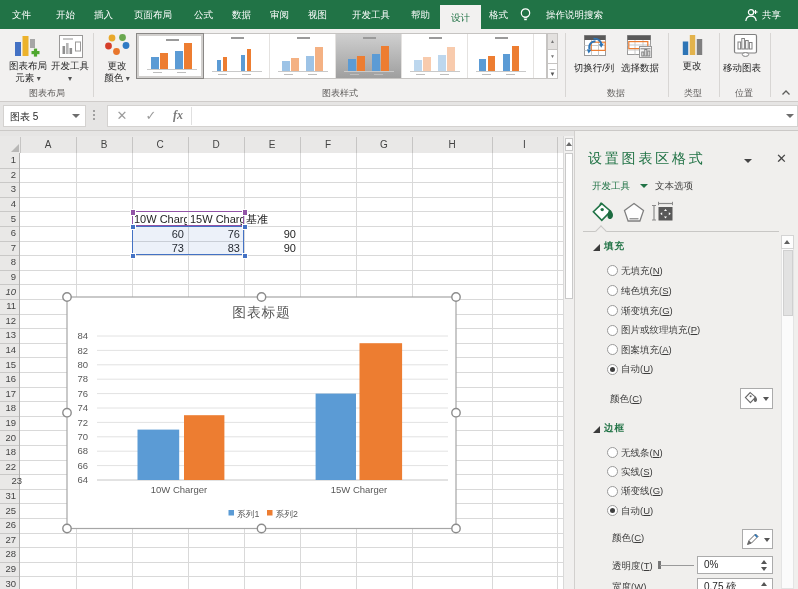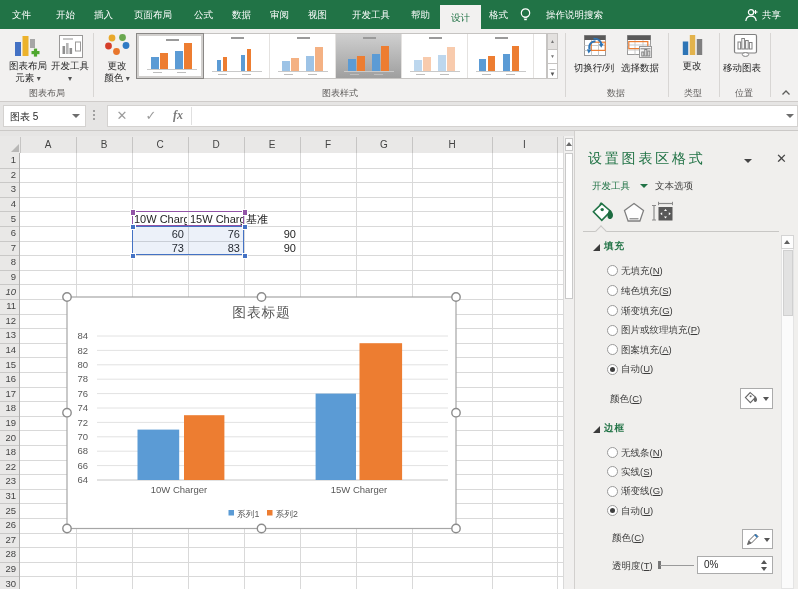--- a/index.html
+++ b/index.html
@@ -311,21 +311,21 @@
 <div class="rn" style="top:402.4px;">18</div>
 <div class="a" style="left:0;top:415.8px;width:19px;height:1px;background:#c9c8c7;"></div>
 <div class="rn" style="top:417.0px;">19</div>
 <div class="a" style="left:0;top:430.4px;width:19px;height:1px;background:#c9c8c7;"></div>
 <div class="rn" style="top:431.6px;">20</div>
 <div class="a" style="left:0;top:445.0px;width:19px;height:1px;background:#c9c8c7;"></div>
 <div class="rn" style="top:446.2px;">18</div>
 <div class="a" style="left:0;top:459.6px;width:19px;height:1px;background:#c9c8c7;"></div>
 <div class="rn" style="top:460.8px;">22</div>
 <div class="a" style="left:0;top:474.2px;width:19px;height:1px;background:#c9c8c7;"></div>
-<div class="rn" style="top:475.4px;">23</div>
+<div class="rn" style="top:475.4px;margin-left:6px;">23</div>
 <div class="a" style="left:0;top:488.8px;width:19px;height:1px;background:#c9c8c7;"></div>
 <div class="rn" style="top:490.0px;">31</div>
 <div class="a" style="left:0;top:503.4px;width:19px;height:1px;background:#c9c8c7;"></div>
 <div class="rn" style="top:504.6px;">25</div>
 <div class="a" style="left:0;top:518.0px;width:19px;height:1px;background:#c9c8c7;"></div>
 <div class="rn" style="top:519.2px;">26</div>
 <div class="a" style="left:0;top:532.6px;width:19px;height:1px;background:#c9c8c7;"></div>
 <div class="rn" style="top:533.8px;">27</div>
 <div class="a" style="left:0;top:547.2px;width:19px;height:1px;background:#c9c8c7;"></div>
 <div class="rn" style="top:548.4px;">28</div>
@@ -472,16 +472,21 @@
 <path d="M9.5 2 L12 4.5 L10.8 5.7 L8.3 3.2 Z" fill="#2e75b6"></path>
 <path d="M1.5 12.5 L3 8.5 L5.5 11 Z" fill="#666"></path>
     </svg>
 <div class="a" style="left:764px;top:537.5px;width:0;height:0;border-left:3.6px solid transparent;border-right:3.6px solid transparent;border-top:4px solid #555;"></div>
 <div class="rlab" style="left:612px;top:559.5px;">透明度(<u>T</u>)</div>
 <div class="a" style="left:658px;top:561px;width:2.5px;height:8px;background:#777;"></div>
 <div class="a" style="left:660px;top:564.5px;width:34px;height:1px;background:#9a9a9a;"></div>
 <div class="a" style="left:697px;top:556px;width:76px;height:18px;background:#fff;border:1px solid #ababab;box-sizing:border-box;font-size:10px;color:#262626;line-height:16px;padding-left:6px;">0%</div>
 <div class="a" style="left:761px;top:560px;width:0;height:0;border-left:3.4px solid transparent;border-right:3.4px solid transparent;border-bottom:4px solid #555;"></div>
 <div class="a" style="left:761px;top:566.5px;width:0;height:0;border-left:3.4px solid transparent;border-right:3.4px solid transparent;border-top:4px solid #555;"></div>
+<div class="a" style="left:574px;top:578px;width:207px;height:11px;overflow:hidden;">
+      <div class="rlab" style="left:38px;top:3px;">宽度(<u>W</u>)</div>
+      <div style="position:absolute;left:123px;top:0px;width:76px;height:18px;background:#fff;border:1px solid #ababab;box-sizing:border-box;font-size:10px;color:#262626;line-height:16px;padding-left:6px;">0.75 磅</div>
+      <div style="position:absolute;left:187px;top:4px;width:0;height:0;border-left:3.4px solid transparent;border-right:3.4px solid transparent;border-bottom:4px solid #555;"></div>
+    </div>
 <div class="a" style="left:781px;top:235px;width:13px;height:354px;background:#fbfbfb;border:1px solid #e4e4e4;box-sizing:border-box;"></div>
 <div class="a" style="left:781px;top:235px;width:13px;height:14px;background:#fdfdfd;border:1px solid #d4d4d4;box-sizing:border-box;"></div>
 <div class="a" style="left:784px;top:240px;width:0;height:0;border-left:3.4px solid transparent;border-right:3.4px solid transparent;border-bottom:4.5px solid #606060;"></div>
 <div class="a" style="left:782.5px;top:250px;width:10px;height:66px;background:#e2e2e2;border:1px solid #d0d0d0;box-sizing:border-box;"></div>
 </div>
 </body></html>

